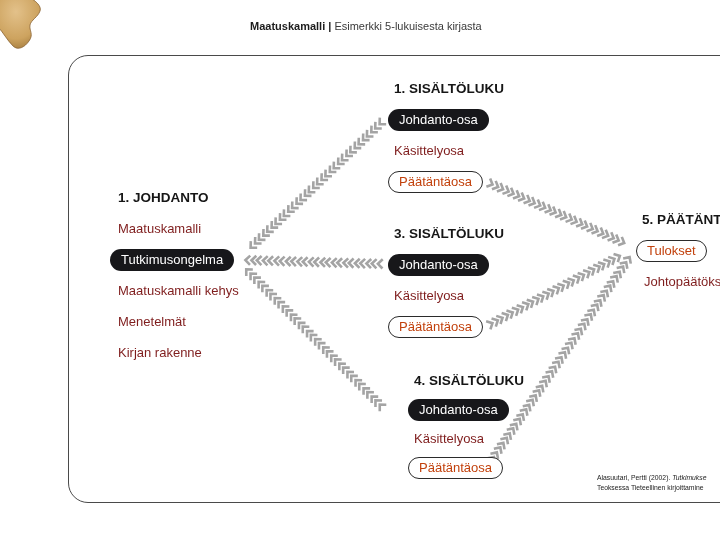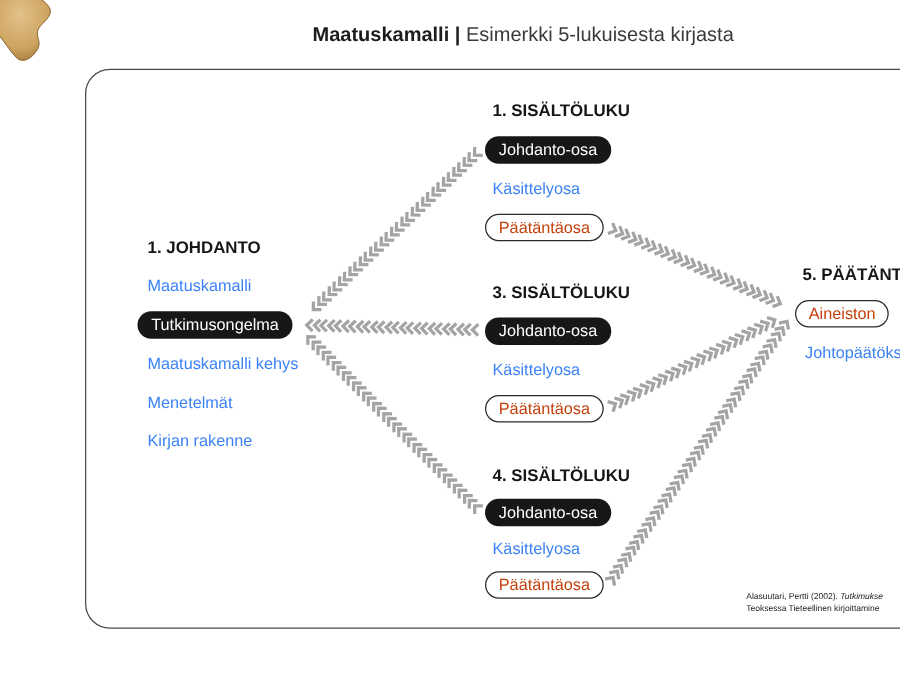--- a/index.html
+++ b/index.html
@@ -1,32 +1,32 @@
 <!DOCTYPE html>
 <html style="--pill-black: #17171a; --pill-text: #ffffff; --outline: #2b2b2b; --box-border: #4a4a4a;"><head>
 <meta charset="utf-8">
 <style>
   html,body{margin:0;padding:0;background:#ffffff;}
   .stage{
     position:relative;width:720px;height:540px;overflow:hidden;
     background:#ffffff;font-family:"Liberation Sans",sans-serif;
   }
-  .title{position:absolute;left:250px;top:20px;font-size:16px;color:#3a3a3a;white-space:nowrap;}
+  .title{position:absolute;left:250px;top:20px;font-size:11px;color:#3a3a3a;white-space:nowrap;}
   .t-bold{font-weight:bold;color:#1c1c1c;}
   .frame{
     position:absolute;left:68px;top:55px;width:700px;height:448px;
     border:1.5px solid var(--box-border,#4a4a4a);border-radius:20px;box-sizing:border-box;
   }
   #arrows{position:absolute;left:0;top:0;width:720px;height:540px;pointer-events:none;z-index:1;}
   .corner-blob{position:absolute;left:0;top:0;z-index:0;}
   .col{position:absolute;display:flex;flex-direction:column;z-index:2;}
   .row{display:flex;align-items:center;height:31px;}
-  .row29{height:29px;}
+  .row29{height:29px;margin-left:20px;}
   .hdr{font-weight:bold;font-size:13.5px;color:#161616;white-space:nowrap;margin-left:6px;}
-  .plain{font-size:13px;color:#3b82f6;white-space:nowrap;margin-left:6px;}
+  .plain{font-size:13px;color:#7f1d1d;white-space:nowrap;margin-left:6px;}
   .pill{display:inline-flex;align-items:center;border-radius:12px;font-size:13px;
         white-space:nowrap;line-height:18px;}
   .pill.black{background:var(--pill-black,#17171a);color:var(--pill-text,#ffffff);padding:2px 11px;}
   .pill.outline{background:#ffffff;color:#c2410c;border:1.2px solid var(--outline,#2b2b2b);padding:1px 10px;}
   .c1{left:110px;top:182px;}
   .c1 .plain,.c1 .hdr{margin-left:8px;}
   .c2{left:388px;top:73px;}
   .c3{left:388px;top:218px;}
   .c4{left:388px;top:366px;}
   .c5{left:636px;top:204px;}
@@ -495,21 +495,21 @@
     <div class="row row29">
         <span class="pill outline">Päätäntäosa</span>
       </div>
   </div>
 
   <div class="col c5">
     <div class="row">
         <span class="hdr">5. PÄÄTÄNTÄ</span>
       </div>
     <div class="row">
-        <span class="pill outline">Aineiston</span>
+        <span class="pill outline">Tulokset</span>
       </div>
     <div class="row">
         <span class="plain">Johtopäätökset</span>
       </div>
   </div>
 
   <div class="citation">
     <div><span>Alasuutari, Pertti (2002). </span><i>Tutkimukse</i></div>
     <div>Teoksessa Tieteellinen kirjoittamine</div>
   </div>

